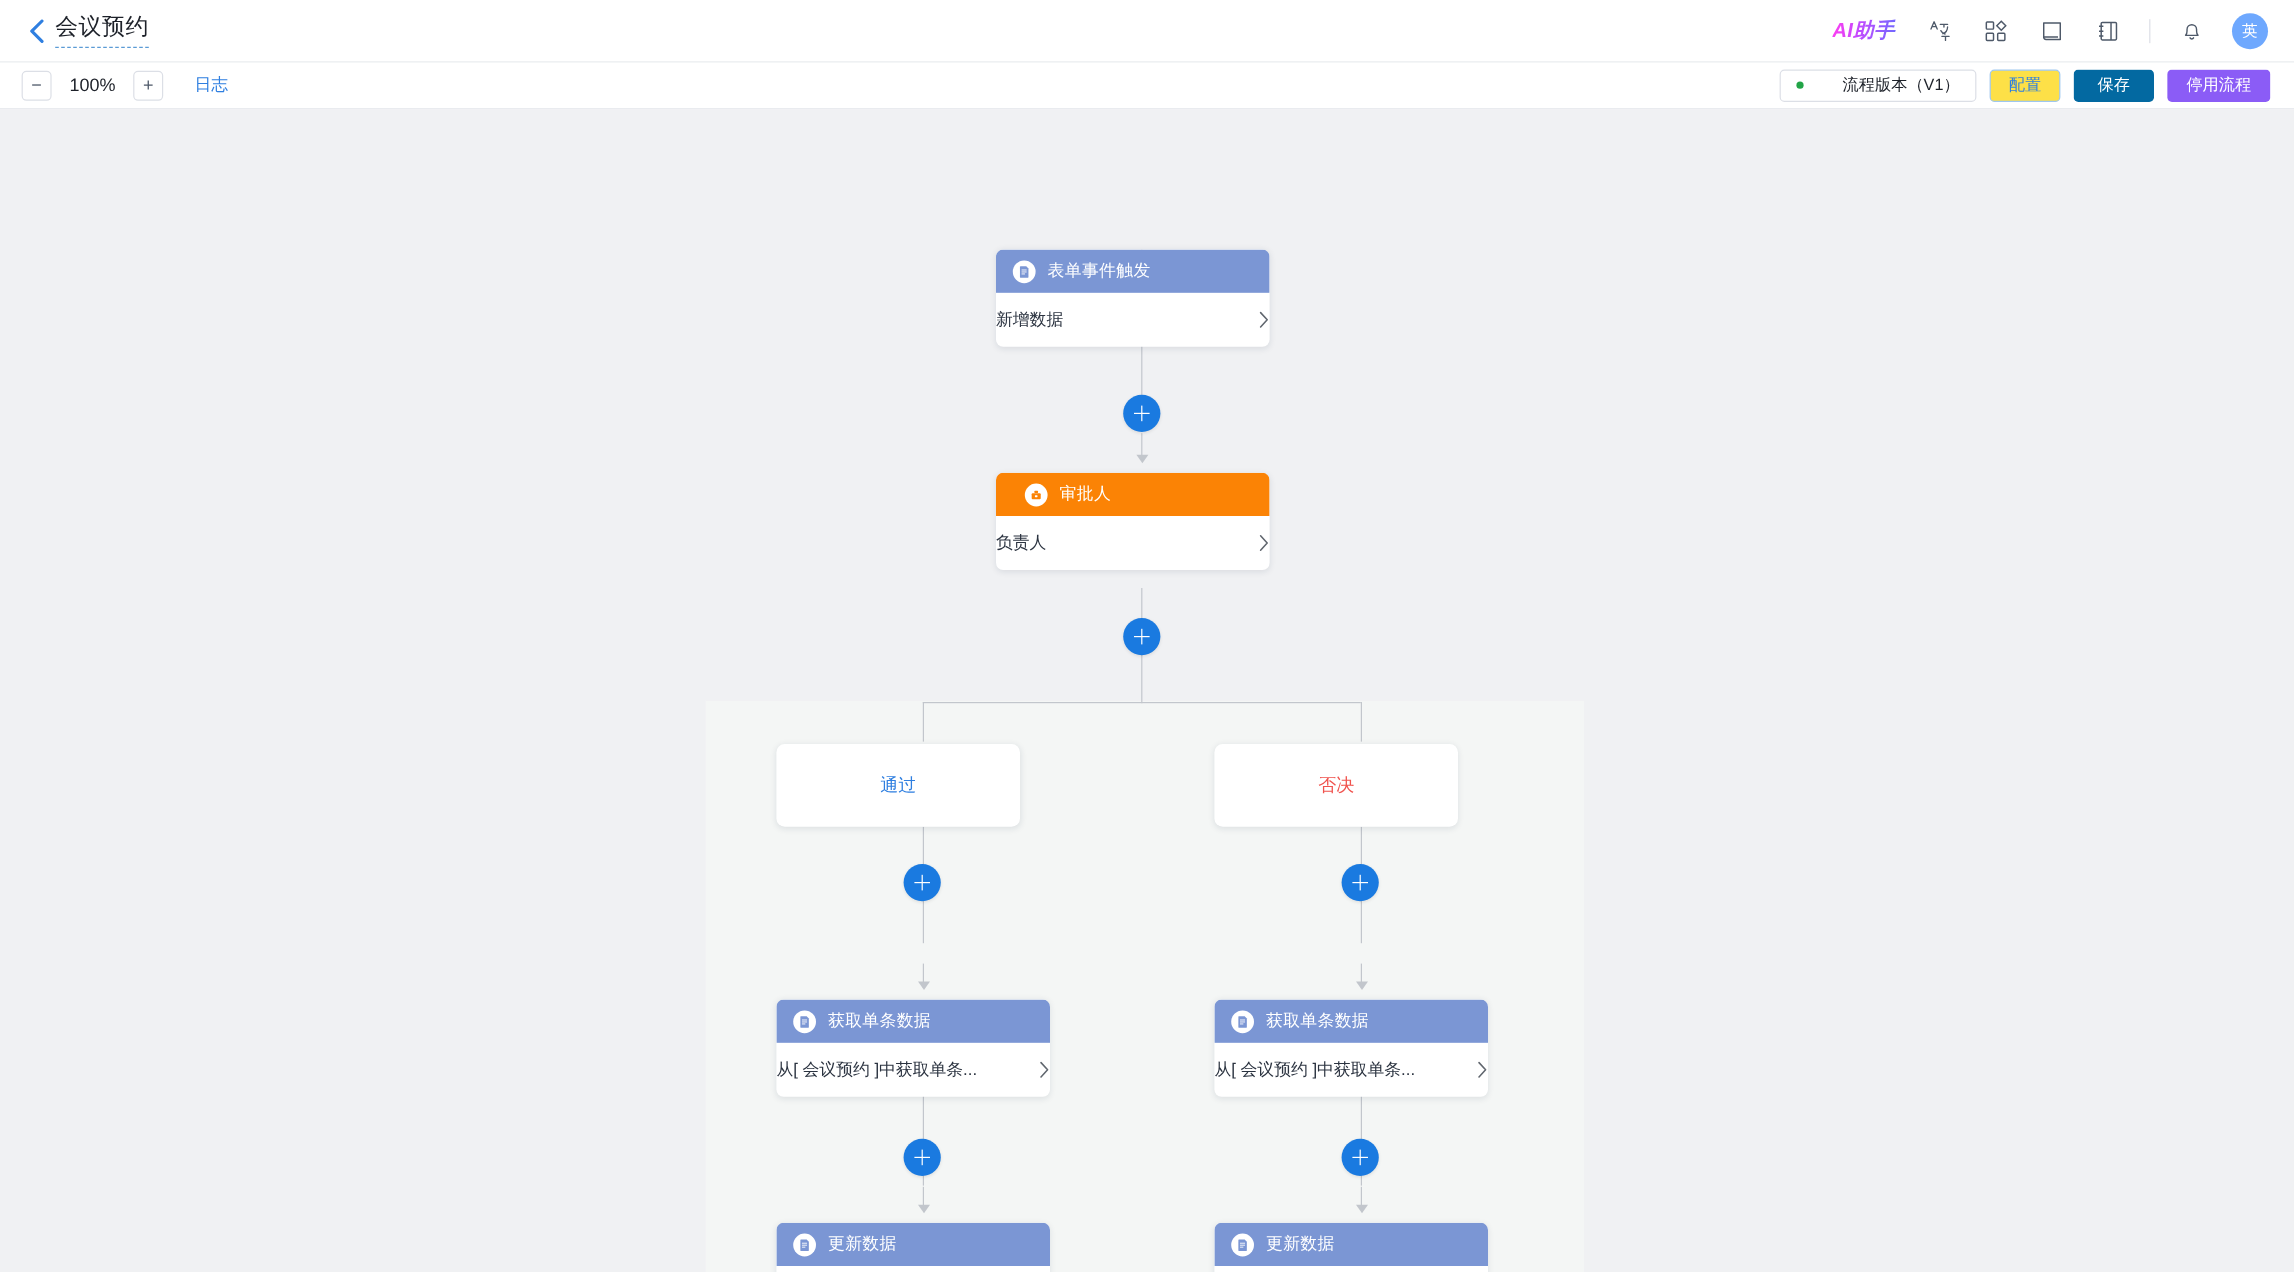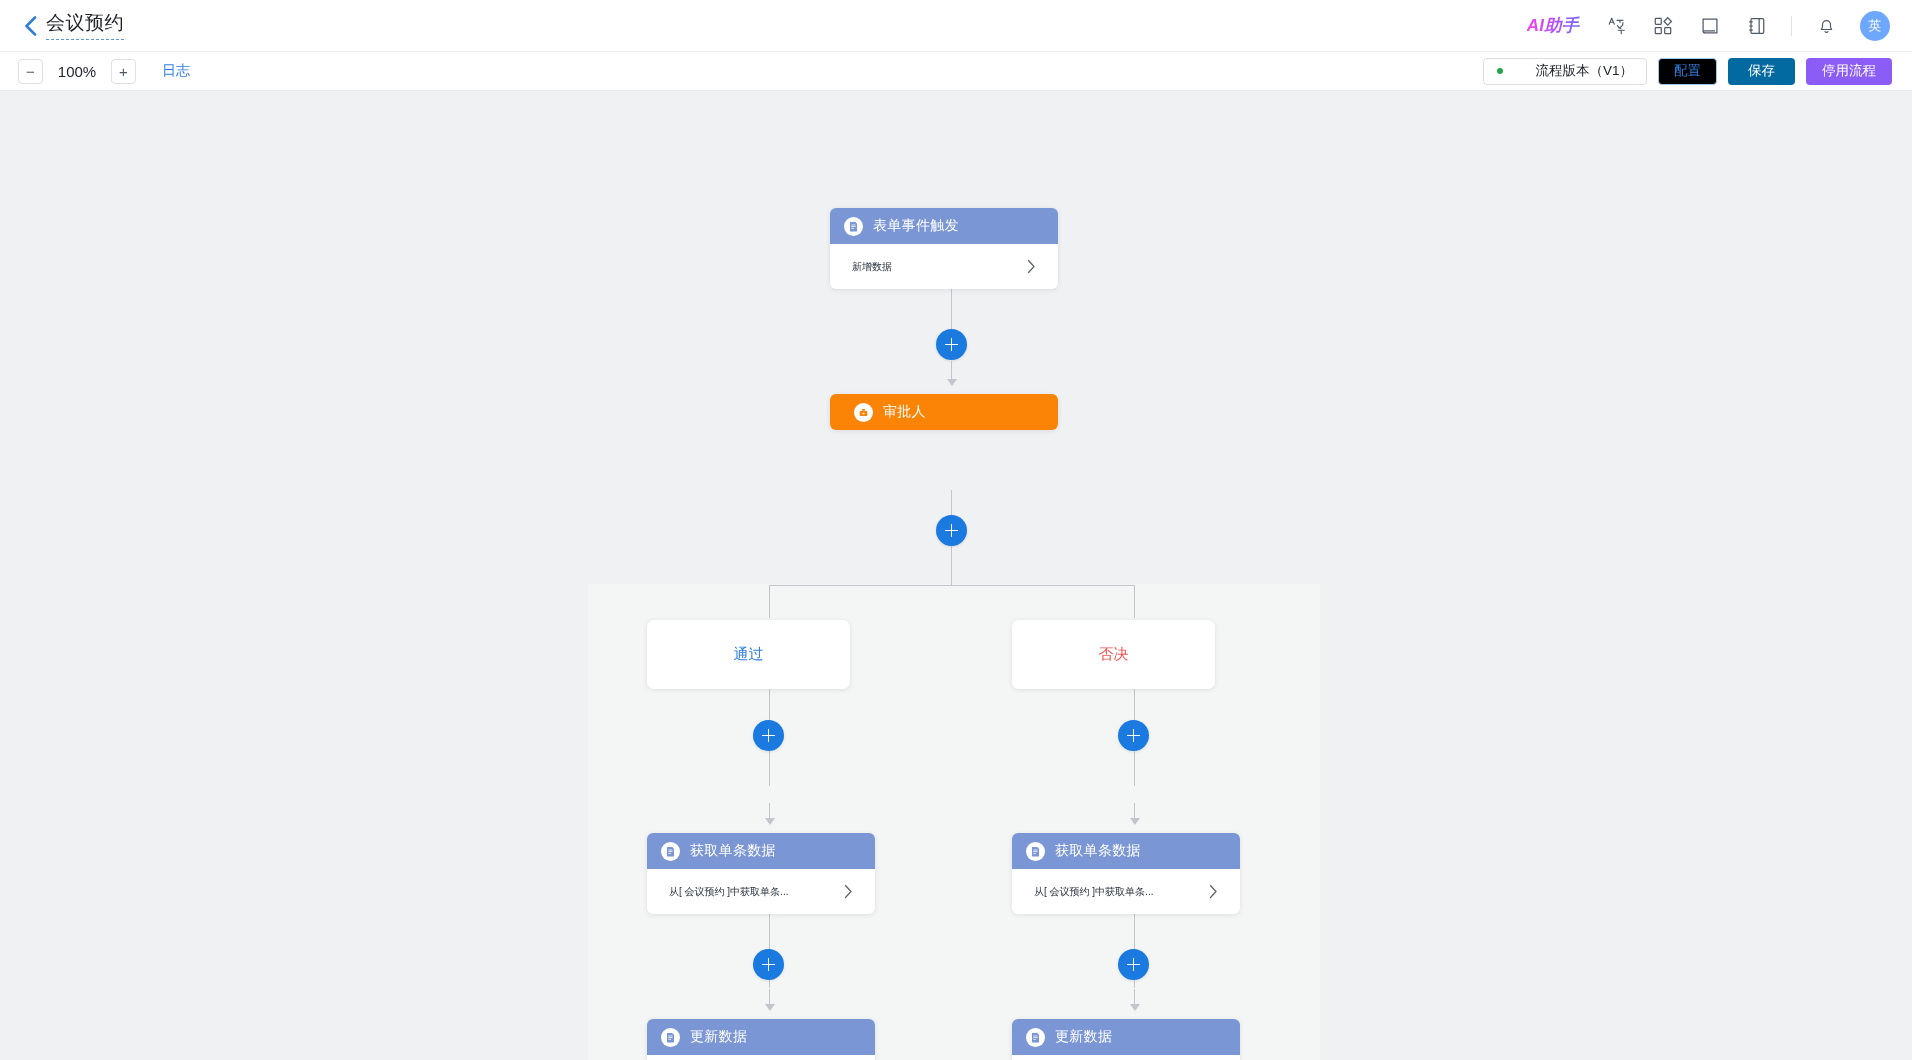--- a/index.html
+++ b/index.html
@@ -139,21 +139,21 @@
   .btn {
     height: 27px;
     border-radius: 4px;
     display: flex; align-items: center; justify-content: center;
     padding: 0 15px;
     font-size: 13.5px;
     cursor: pointer;
     border: 1px solid transparent;
     white-space: nowrap;
   }
-  .btn-outline { background: #000000; border-color: #9ec7f0; color: #2f7fe0; font-family: Liberation Mono, monospace; }
+  .btn-outline { background: #fde047; border-color: #9ec7f0; color: #2f7fe0; font-family: Liberation Mono, monospace; }
   .btn-primary { background: #0369a1; color: #fff; padding: 0 19px; }
   .btn-danger  { background: #8b5cf6; color: #fff; padding: 0 15px; }
 
   
   .canvas {
     position: relative;
     width: 1912px;
     height: 969px;
     background: #f0f1f3;
     overflow: hidden;
@@ -239,22 +239,22 @@
     border-radius: 50%;
     background: #fff;
     margin-right: 10px;
     display: flex; align-items: center; justify-content: center;
     flex: 0 0 auto;
   }
   .node-body {
     height: 45px;
     display: flex;
     align-items: center;
-    padding: 0 22px;
-    font-size: 10px;
+    padding: 0 0;
+    font-size: 14px;
     color: #2b3340;
     white-space: nowrap;
     overflow: hidden;
   }
   .node-body .txt {
     overflow: hidden;
     text-overflow: ellipsis;
     white-space: nowrap;
   }
   .node-body .chev {
@@ -416,20 +416,28 @@
     <div class="node-head head-orange">
       <span class="node-ico">
         <svg width="11" height="11" viewBox="0 0 14 14" fill="#fb8305">
           <rect x="2.2" y="5.1" width="9.6" height="6.4" rx="1.1"></rect>
           <rect x="5" y="2.6" width="4" height="2.3" rx="0.7"></rect>
           <rect x="5.6" y="7.3" width="2.8" height="2" rx="0.6" fill="#fff"></rect>
         </svg>
       </span>
       <span>审批人</span>
     </div>
+    <div class="node-body">
+      <span class="txt">负责人</span>
+      <span class="chev">
+        <svg width="9" height="15" viewBox="0 0 9 15" fill="none" stroke="#60666e" stroke-width="1.3" stroke-linecap="round" stroke-linejoin="round">
+          <path d="M1.5 1.5 L7 7.5 L1.5 13.5"></path>
+        </svg>
+      </span>
+    </div>
   </div>
 
   <div class="plus" style="left:936px; top:424px;"></div>
 
   <div class="branch-card bc-pass" style="left:647px; top:529px;">
     <span>通过</span>
   </div>
   <div class="branch-card bc-reject" style="left:1012px; top:529px;">
     <span>否决</span>
   </div>

